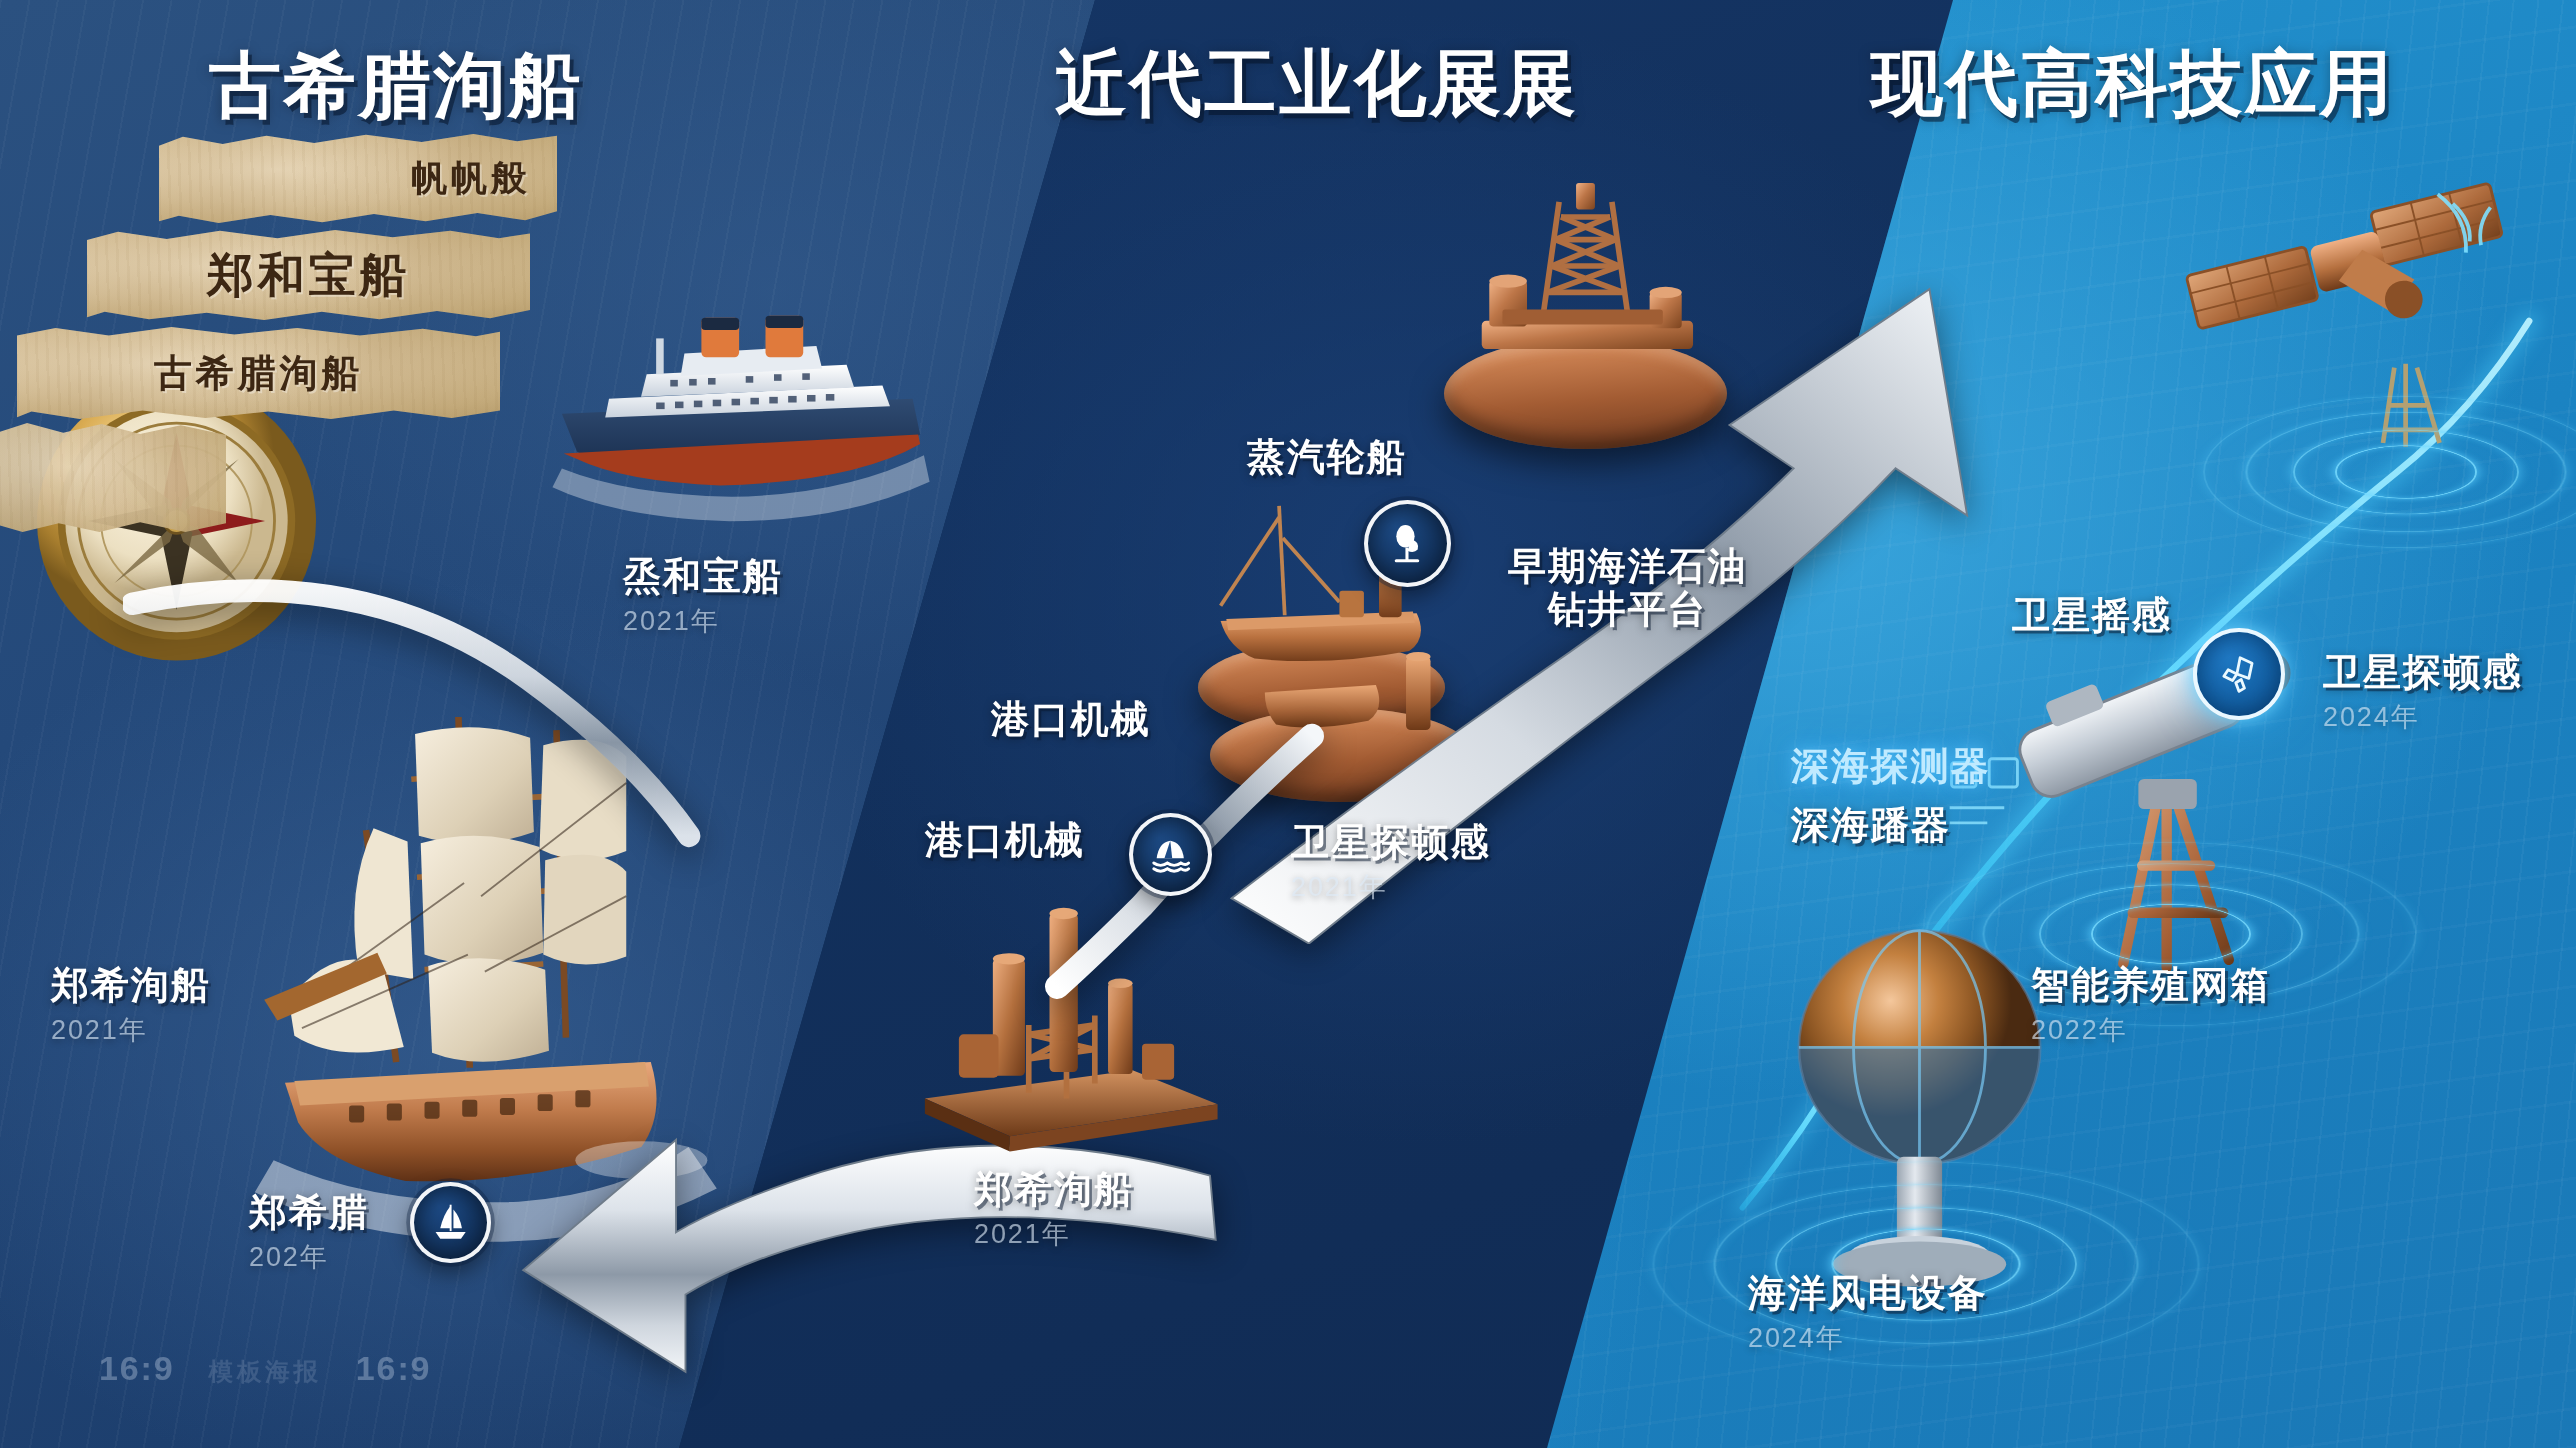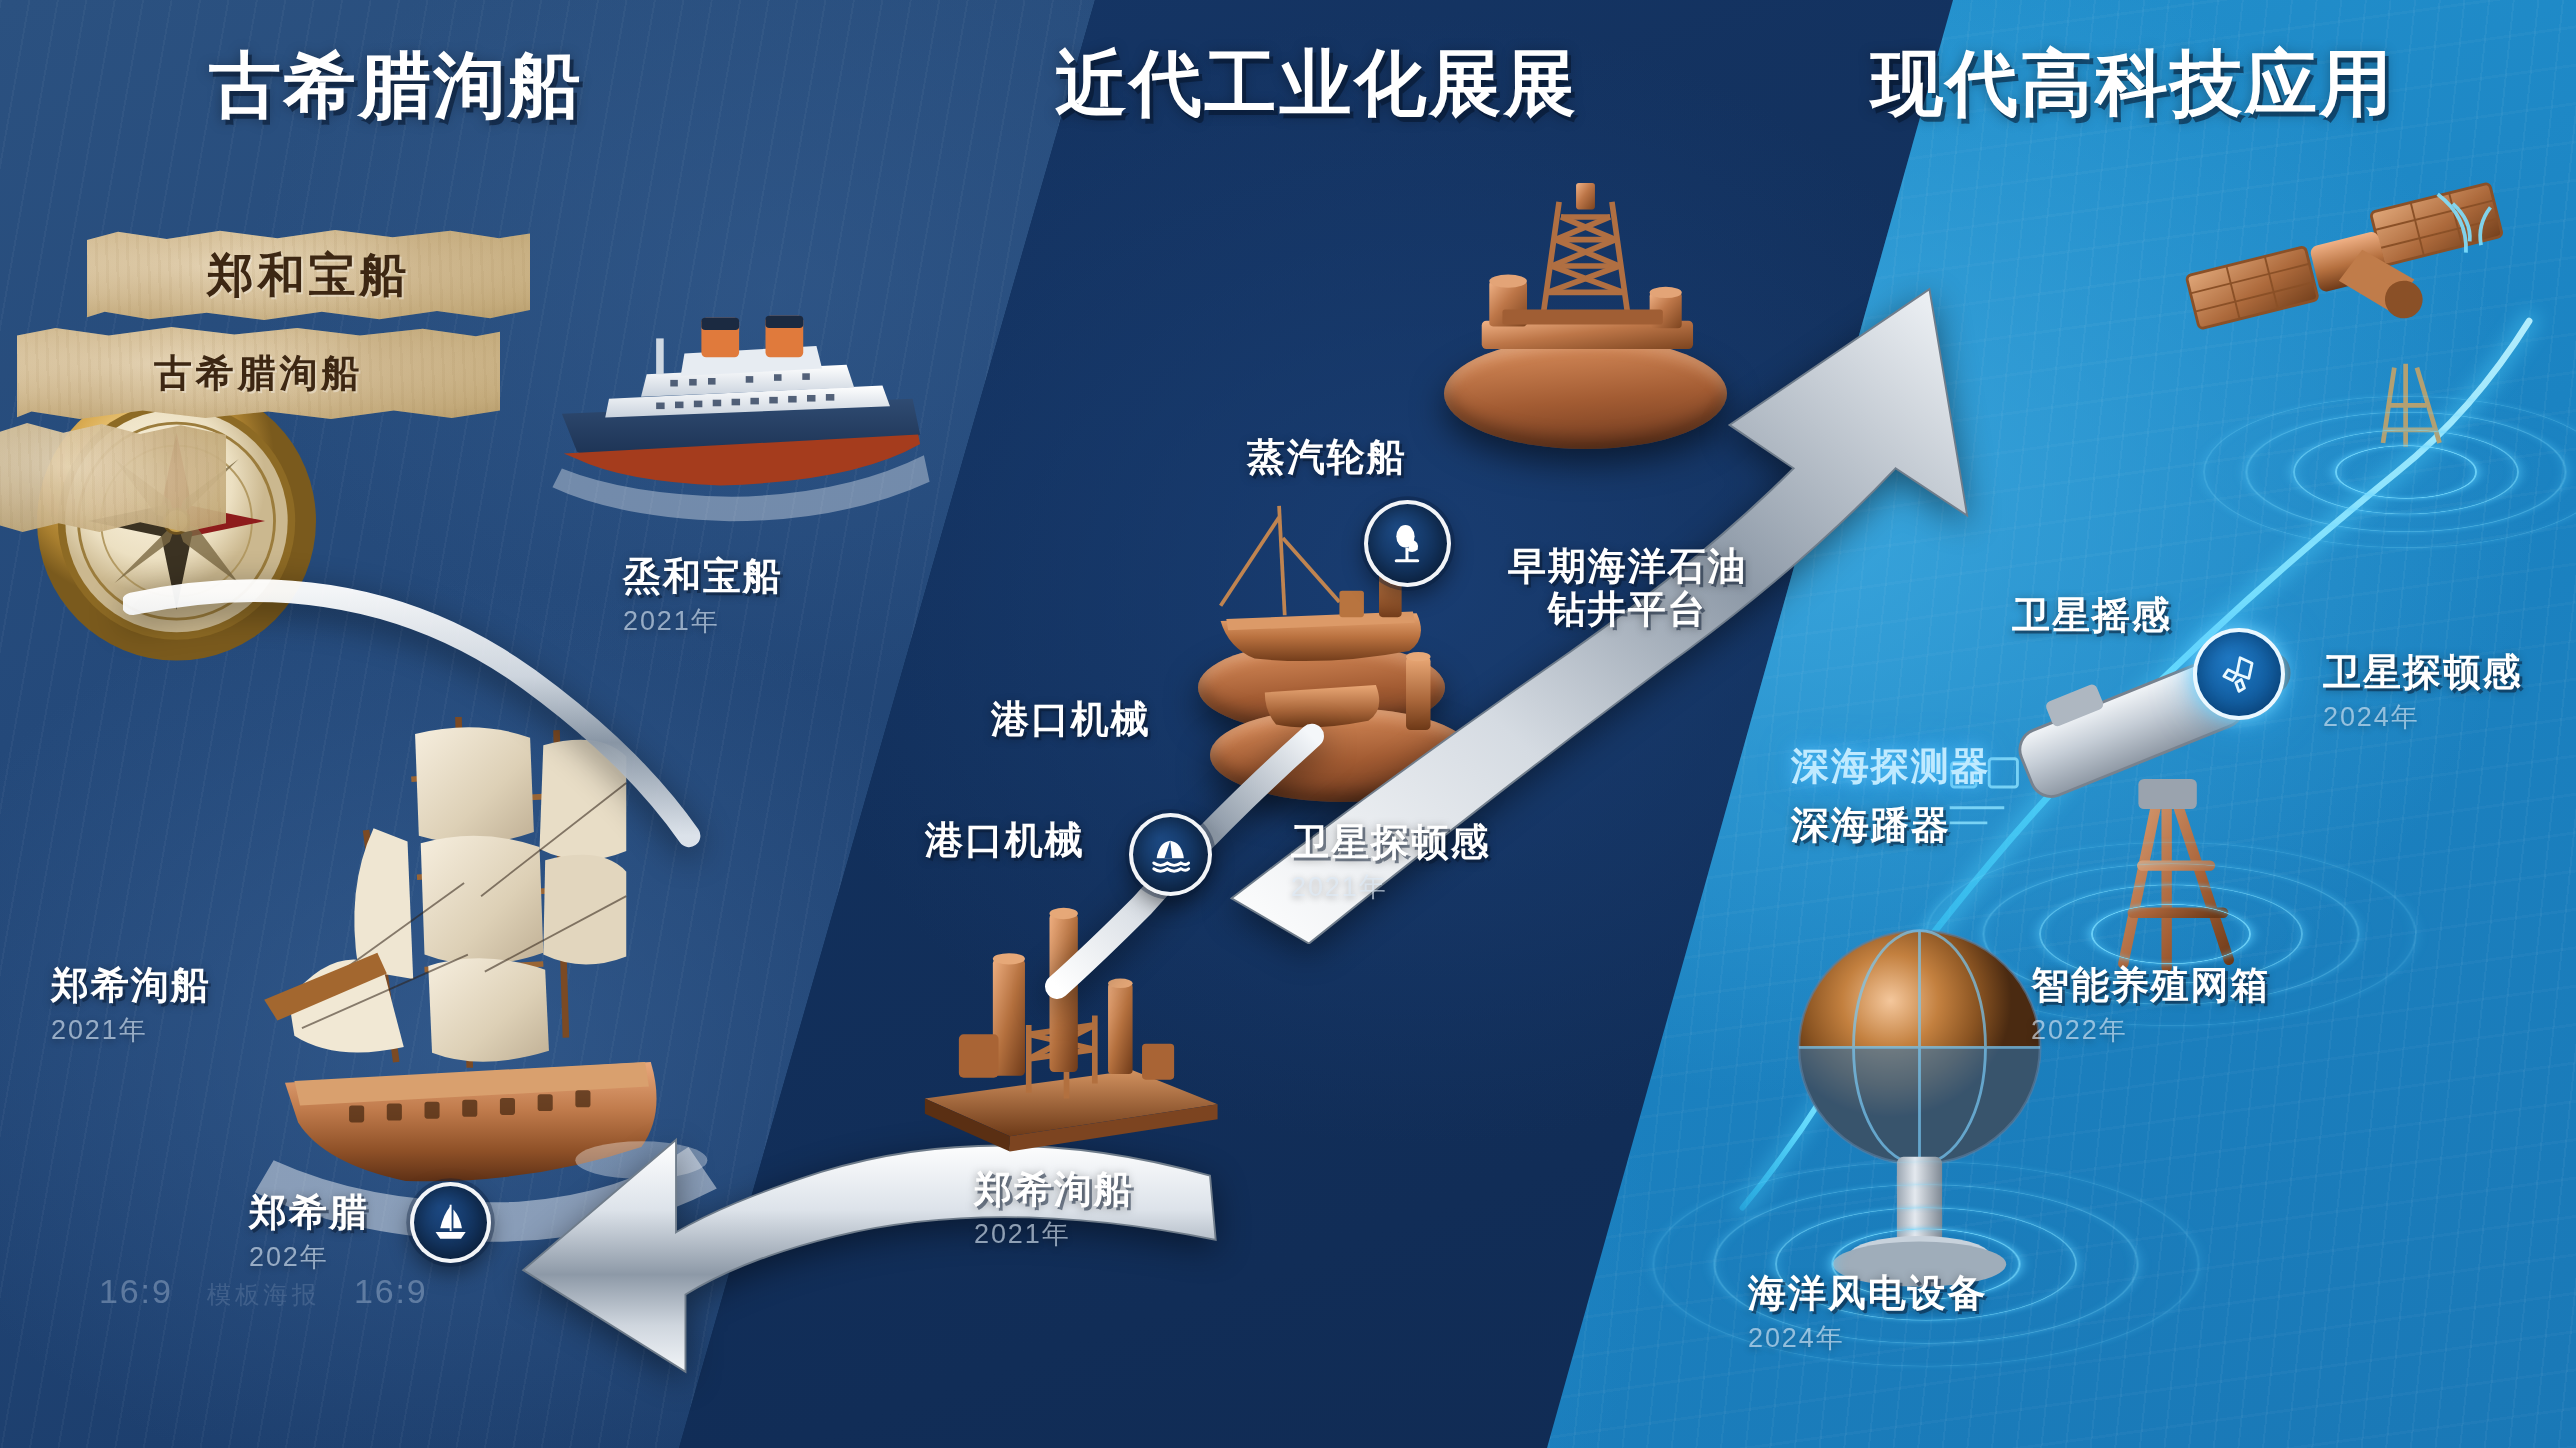--- a/index.html
+++ b/index.html
@@ -325,20 +325,23 @@
         <stop offset="0%" stop-color="#ffffff"></stop>
           <stop offset="30%" stop-color="#dde3ea"></stop>
         <stop offset="58%" stop-color="#8d99a7"></stop>
           <stop offset="80%" stop-color="#cfd6de"></stop>
         <stop offset="100%" stop-color="#f2f5f8"></stop>
       </linearGradient>
     </defs>
     <path d="M742 96 Q520 34 330 92 Q230 124 176 156 L176 58 L14 196 L186 304 L186 222 Q248 184 346 160 Q520 118 748 164 Z" fill="url(#silv2)" stroke="#6f7c8a" stroke-width="2"></path>
   </svg>
 
+  <div class="parch" id="parch-1">
+    <span>帆帆般</span>
+  </div>
   <div class="parch" id="parch-2">
     <span>郑和宝船</span>
   </div>
   <div class="parch" id="parch-3">
     <span>古希腊洵船</span>
   </div>
   <div class="parch" id="parch-4"></div>
 
   <div class="prop" style="left:1444px;top:179px;width:283px;height:302px;">
     <div class="disc" style="left:0;top:159px;width:283px;height:111px;"></div>
@@ -686,20 +689,20 @@
   <div class="badge glow" style="left:2193px;top:628px;width:92px;height:92px;">
     <svg viewBox="0 0 48 48">
       <g fill="none" stroke="#eaf9ff" stroke-width="2.6" stroke-linejoin="round">
         <path d="M25 9 L36 14 L33 28 L22 24 Z"></path>
         <path d="M22 24 L14 20 L10 26 L18 30 Z"></path>
         <path d="M26 29 L29 37 L24 40 L21 32 Z"></path>
       </g>
     </svg>
   </div>
 
-  <div class="wm" style="left:99px;top:1272px;">
+  <div class="wm" style="left:99px;top:1349px;font-weight:bold;">
     <span>16:9</span>
     <span class="faint" style="margin:0 22.6px;">模板海报</span>
     <span>16:9</span>
   </div>
 
 </div>
 
 
 </body></html>

